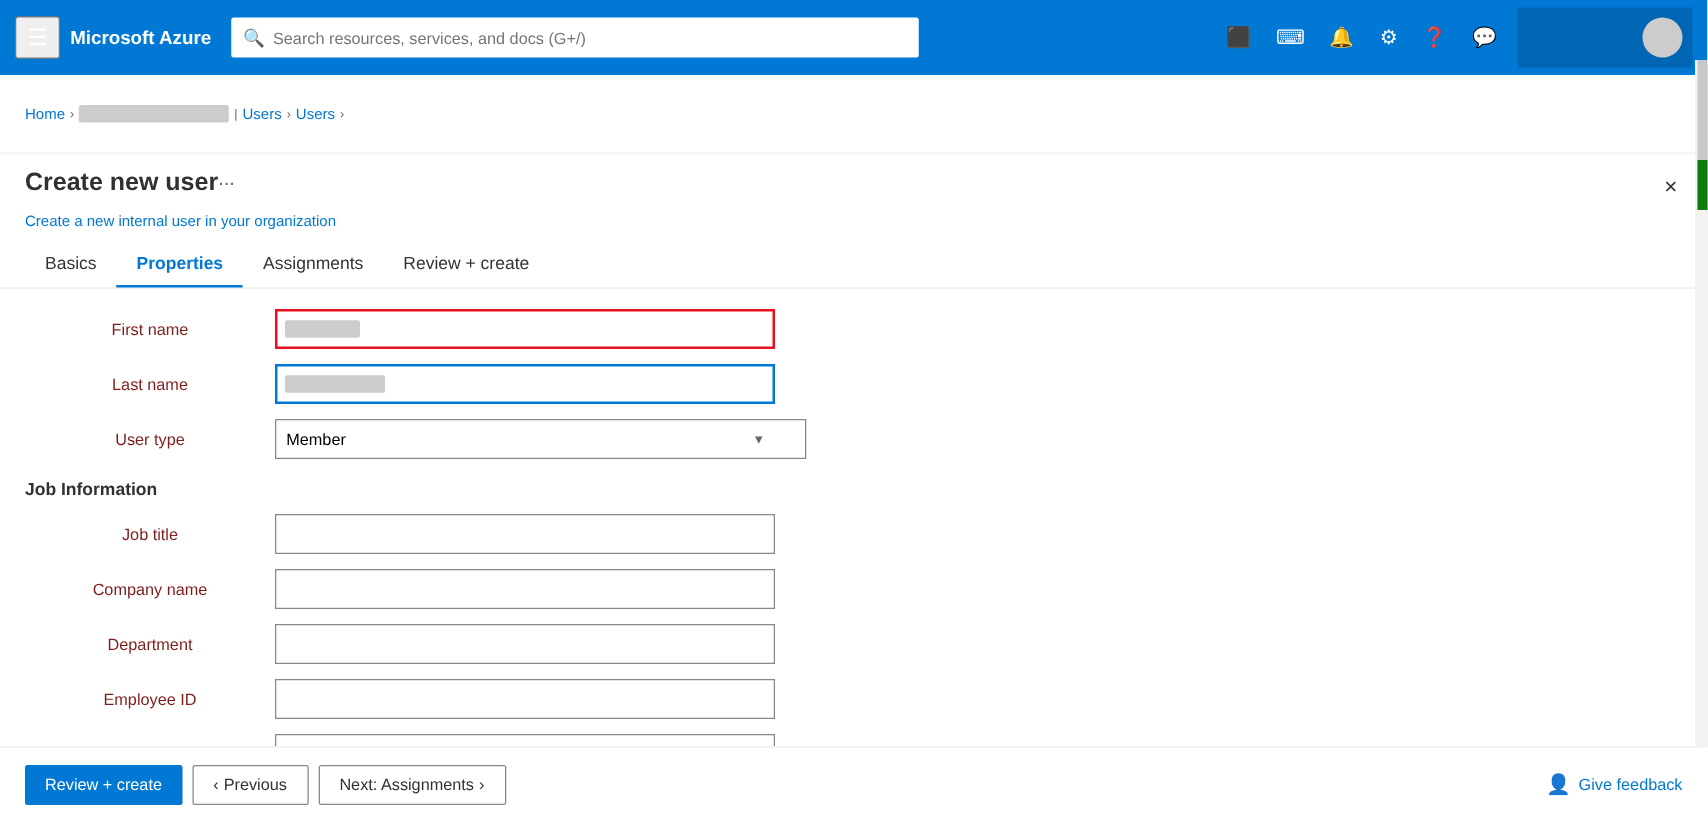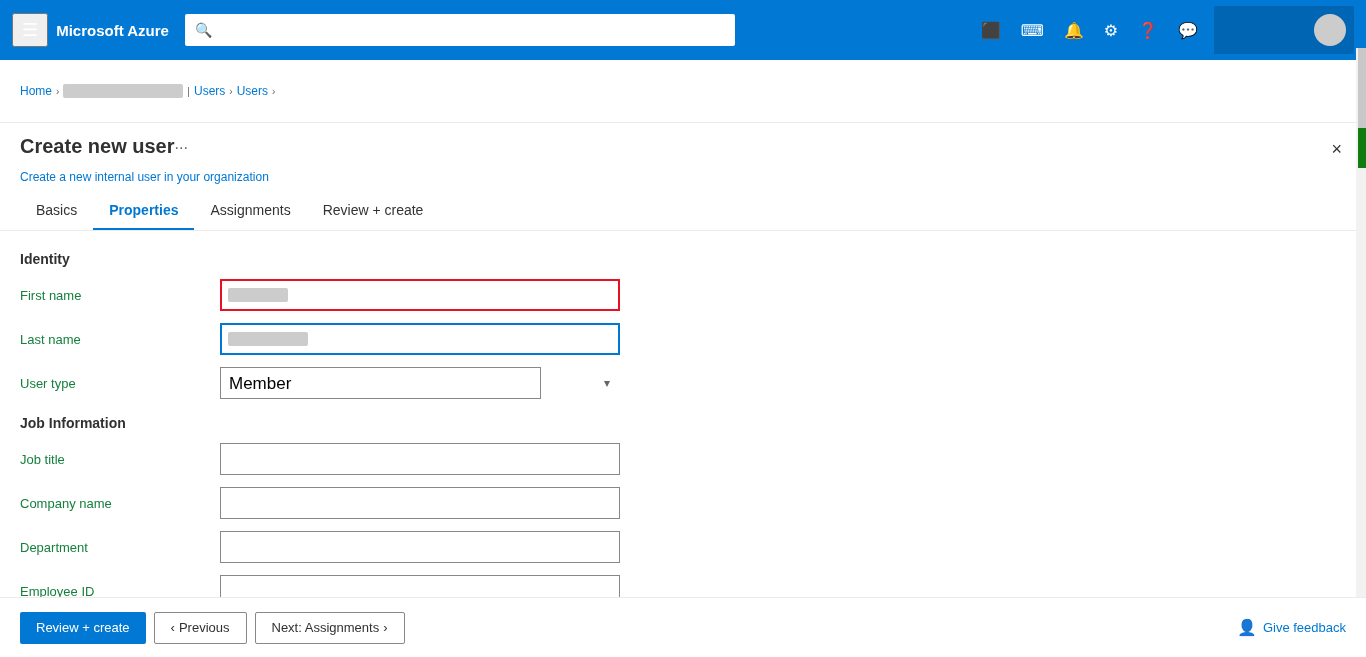--- a/index.html
+++ b/index.html
@@ -206,22 +206,23 @@
 
     
     .form-group {
       display: flex;
       align-items: center;
       margin-bottom: 12px;
     }
     .form-label {
       width: 200px;
       font-size: 13px;
-      color: #15803d;
+      color: #7f1d1d;
       flex-shrink: 0;
+      text-align: center;
     }
     .form-input {
       width: 400px;
       height: 32px;
       border: 1px solid #8a8886;
       padding: 0 8px;
       font-size: 13px;
       outline: none;
       background: #fff;
     }
@@ -241,25 +242,25 @@
       top: 50%;
       transform: translateY(-50%);
       background: #ccc;
       border-radius: 2px;
       height: 14px;
       width: 60px;
     }
 
     
     .form-select {
-      width: 321px;
+      width: 425px;
       height: 32px;
       border: 1px solid #8a8886;
       padding: 0 8px;
-      font-size: 17px;
+      font-size: 13px;
       background: #fff;
       appearance: none;
       -webkit-appearance: none;
       cursor: pointer;
       outline: none;
     }
     .select-wrapper {
       position: relative;
       width: 400px;
     }
@@ -324,20 +325,21 @@
     }
   </style>
 </head>
 <body>
 
 <div class="top-nav">
   <button class="nav-hamburger">☰</button>
   <span class="nav-logo">Microsoft Azure</span>
   <div class="nav-search">
     <span class="nav-search-icon">🔍</span>
+    <input type="text" placeholder="Search resources, services, and docs (G+/)" style="">
   </div>
   <div class="nav-icons">
     <button class="nav-icon-btn">⬛</button>
     <button class="nav-icon-btn">⌨</button>
     <button class="nav-icon-btn">🔔</button>
     <button class="nav-icon-btn">⚙</button>
     <button class="nav-icon-btn">❓</button>
     <button class="nav-icon-btn">💬</button>
   </div>
   <div class="nav-account-box">
@@ -369,21 +371,20 @@
 
 <div class="tabs">
   <div class="tab">Basics</div>
   <div class="tab active">Properties</div>
   <div class="tab">Assignments</div>
   <div class="tab">Review + create</div>
 </div>
 
 <div class="main-content">
 
-  <div class="section-title">Identity</div>
 
   <div class="form-group">
     <label class="form-label">First name</label>
     <div class="form-input-with-value">
       <input type="text" class="form-input error-border" value="" style="">
       <span class="input-placeholder-mask"></span>
     </div>
   </div>
 
   <div class="form-group">

